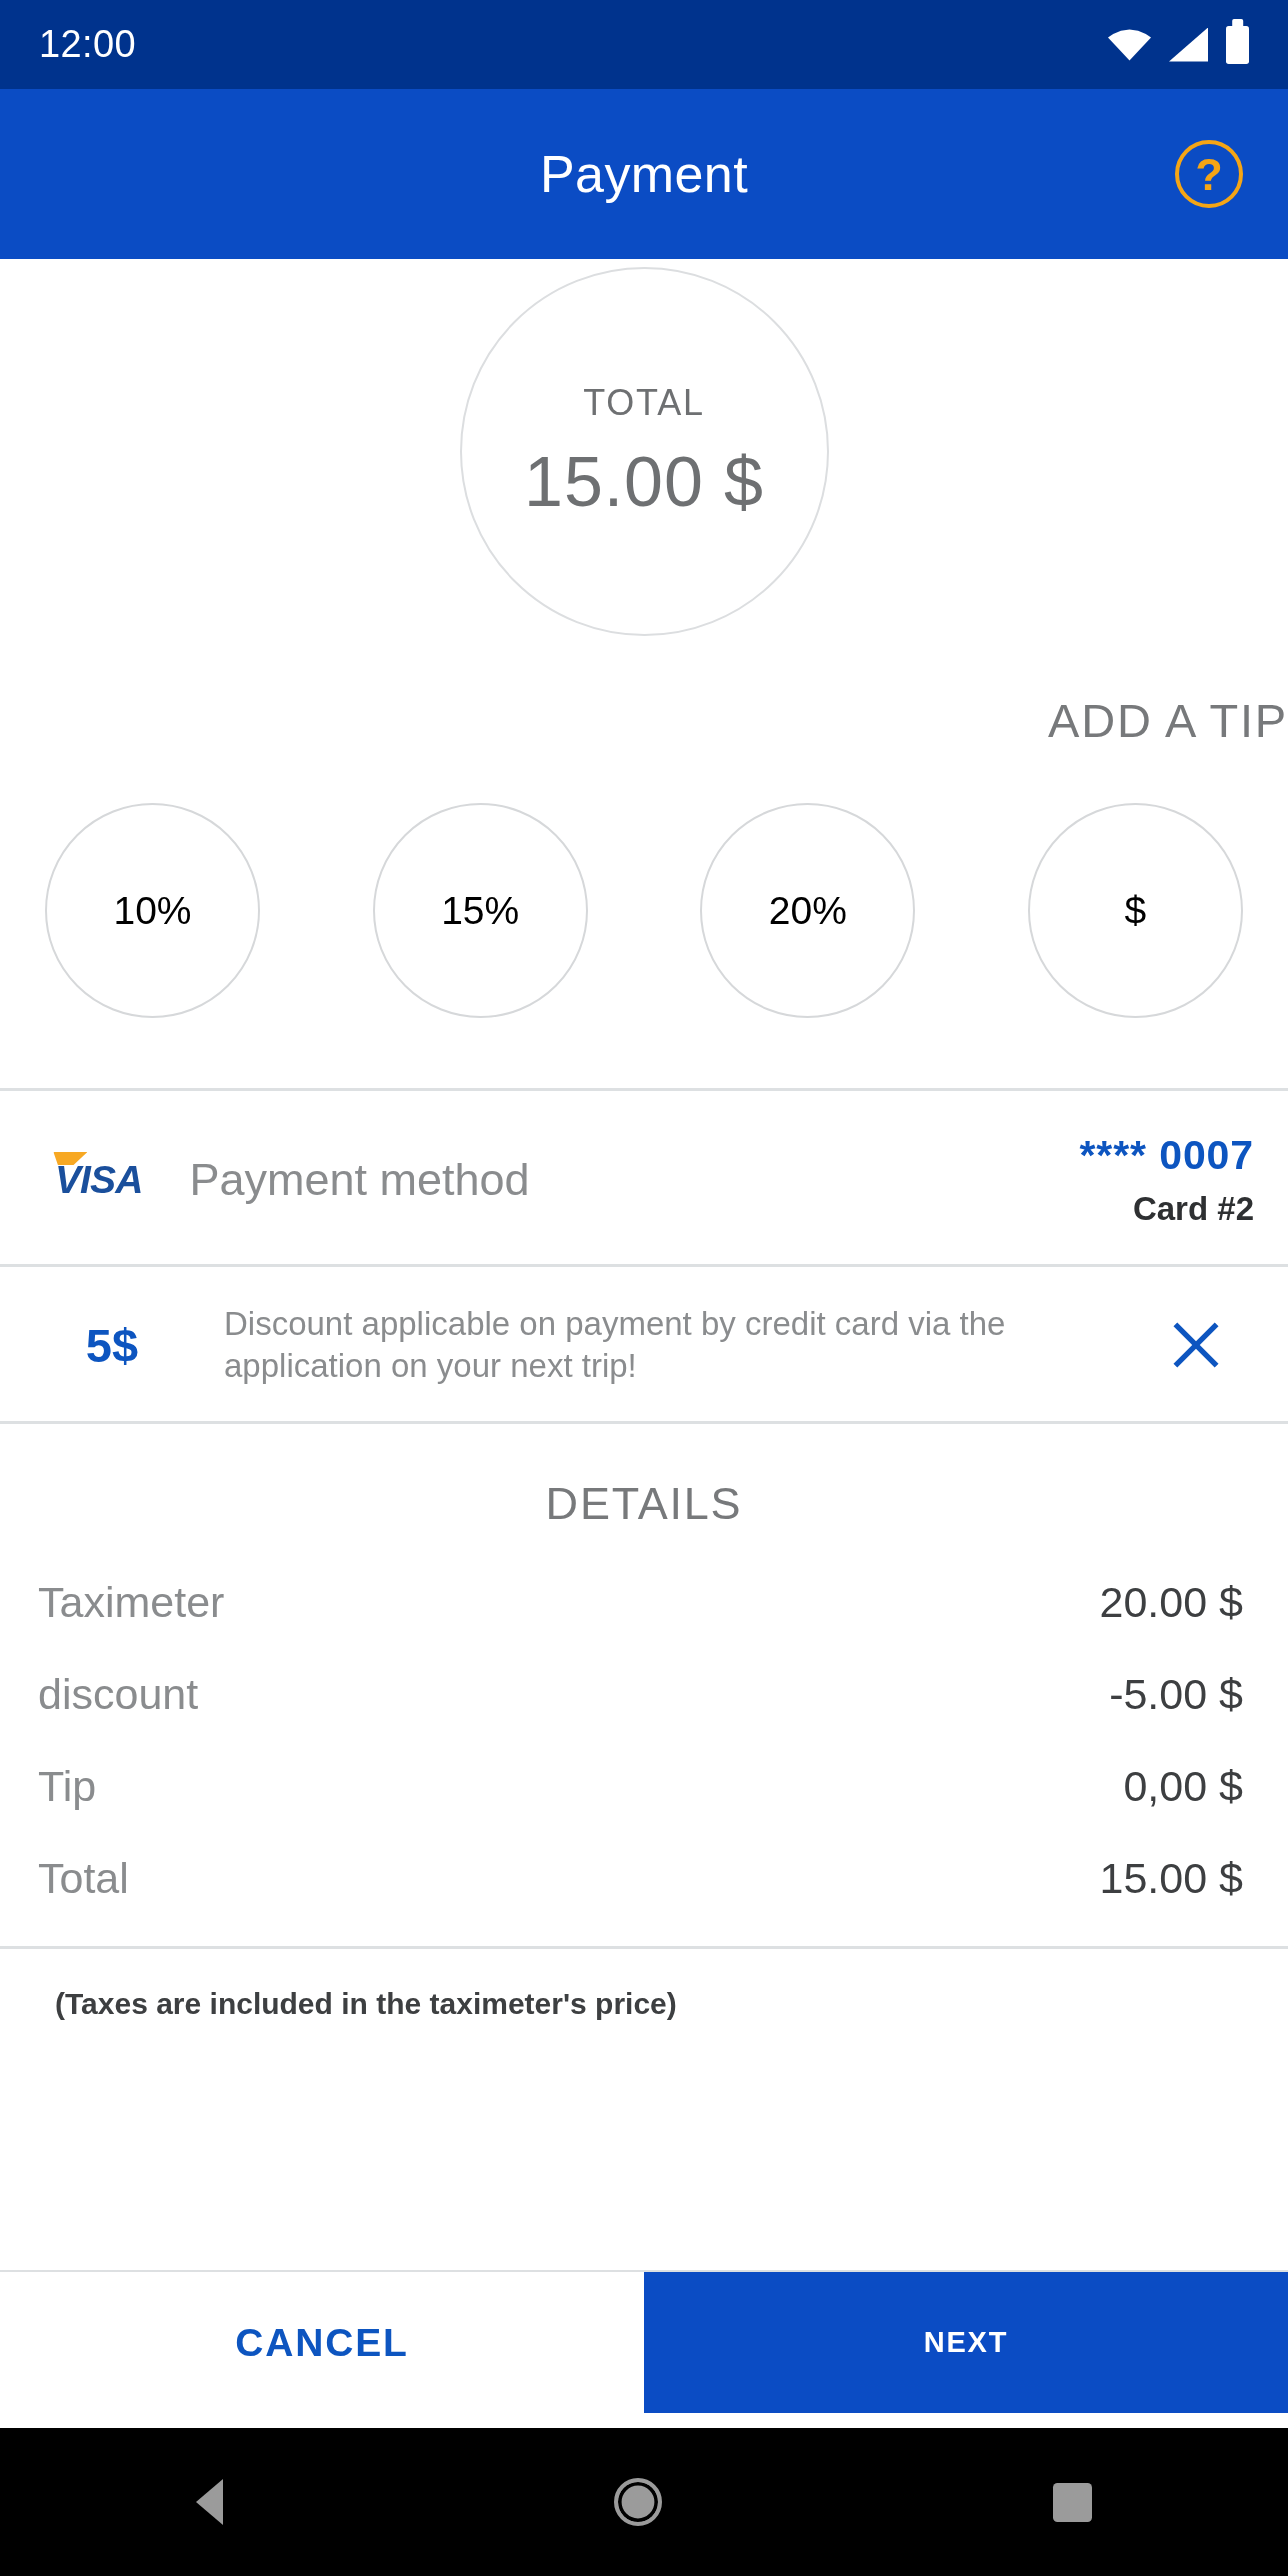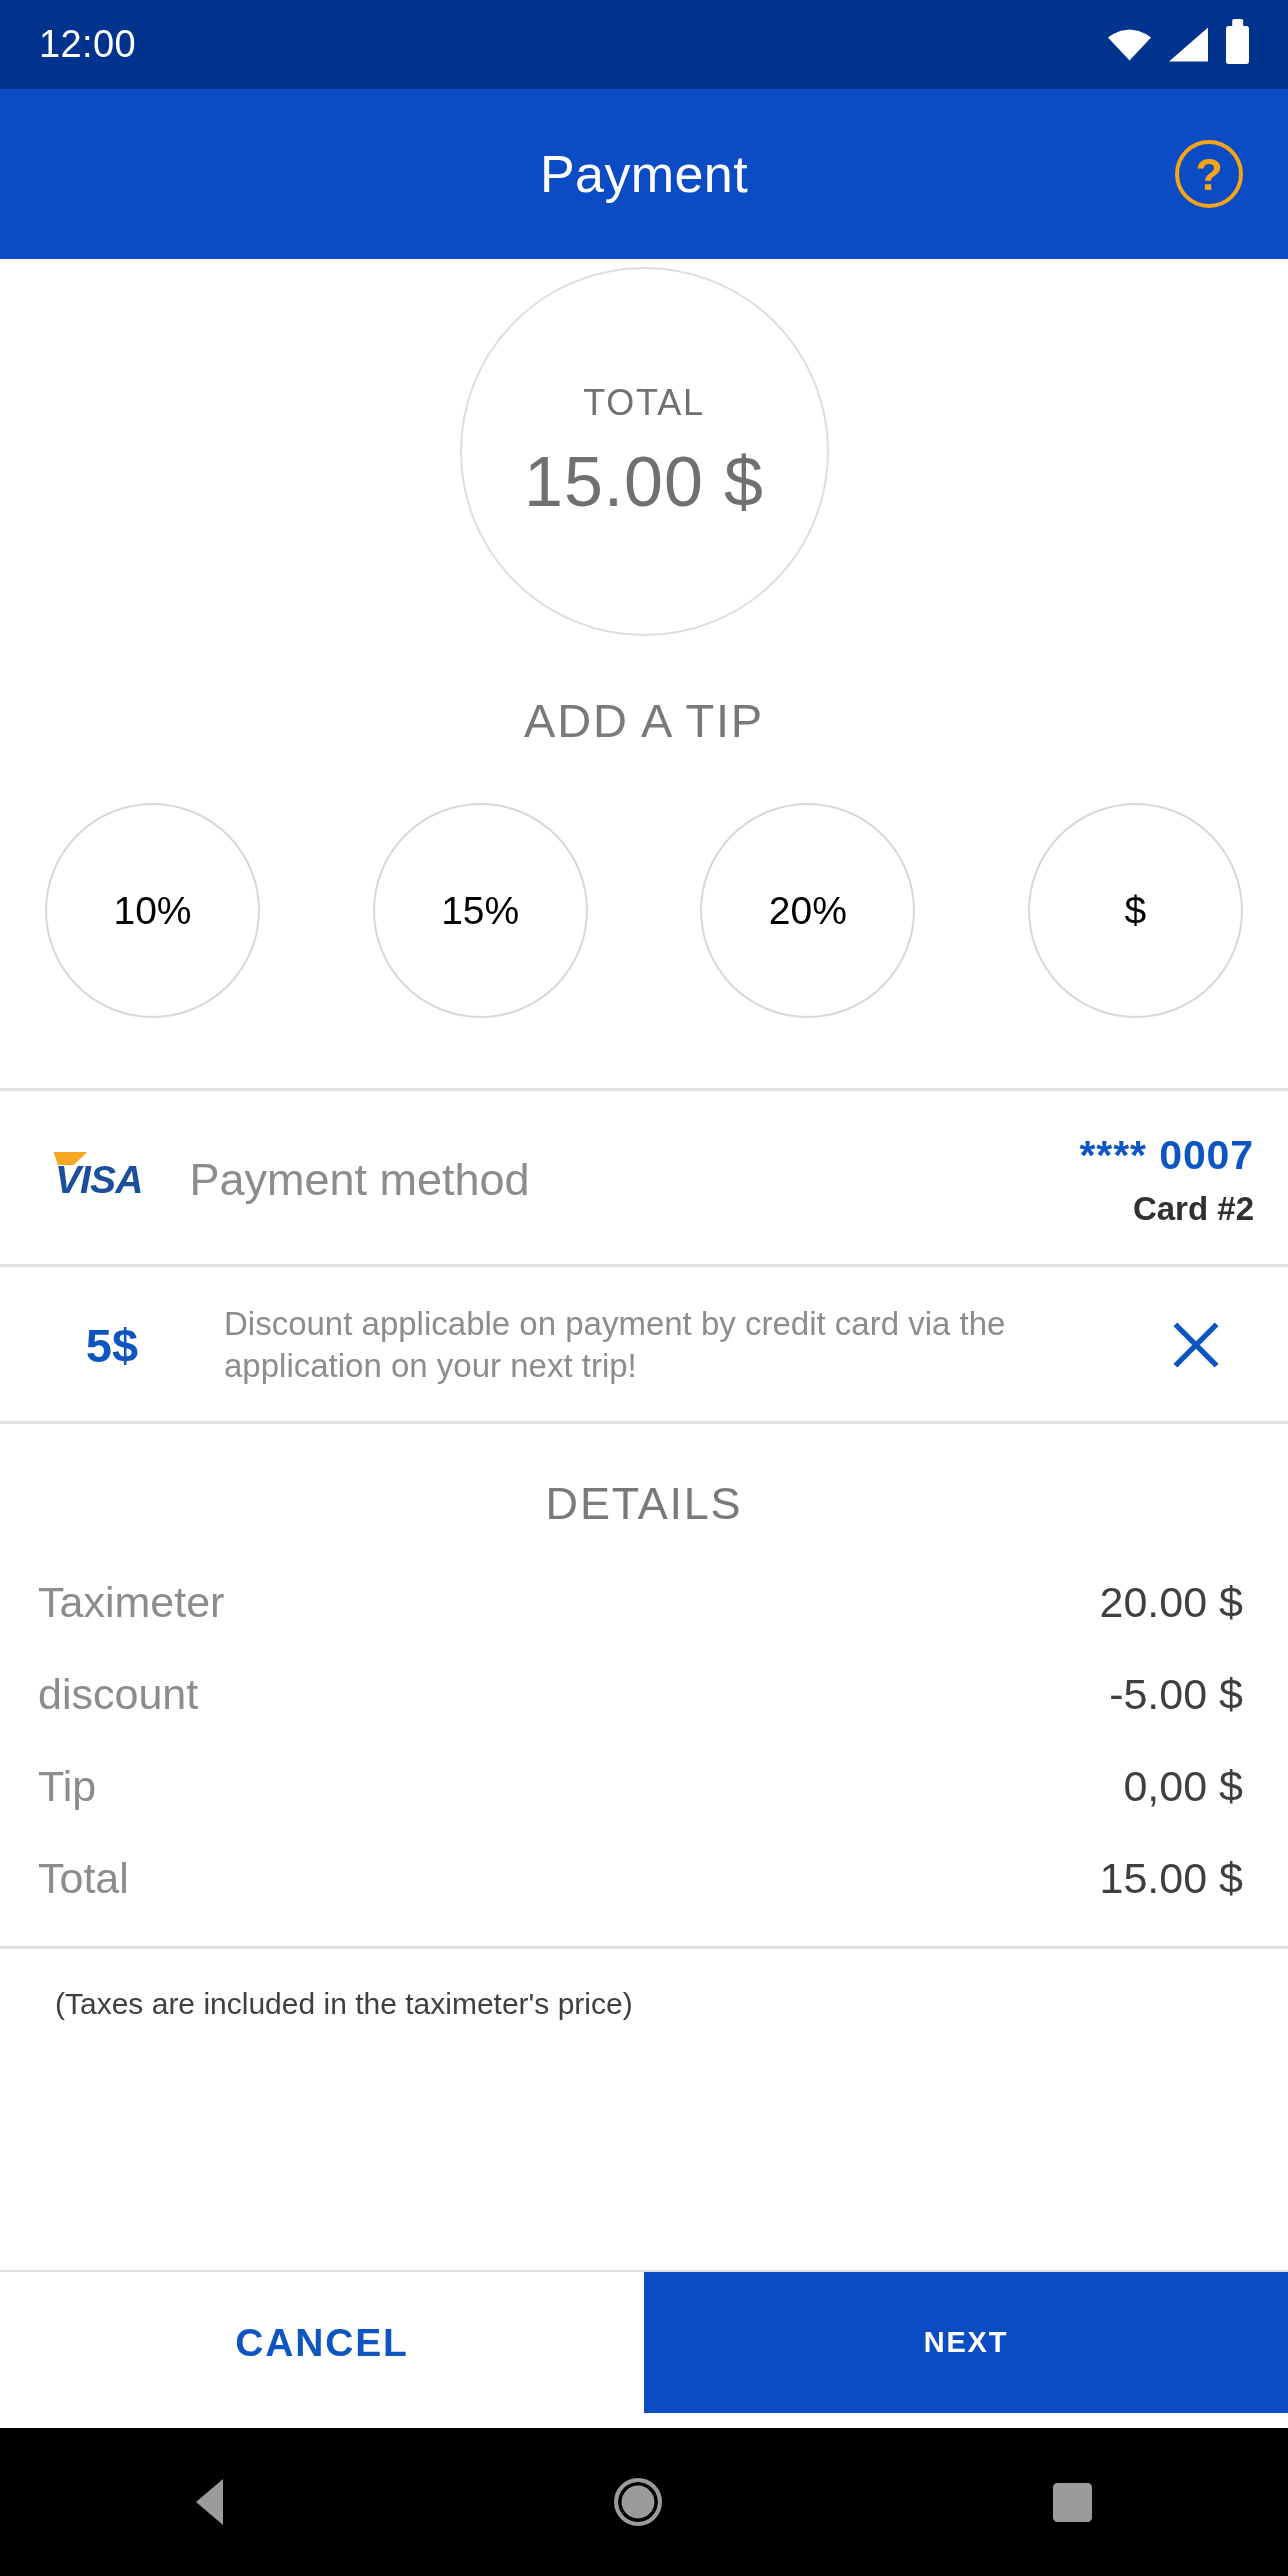--- a/index.html
+++ b/index.html
@@ -51,21 +51,21 @@
   .total-circle {
     width:369px; height:369px; border:2.7px solid #DCDEE0; border-radius:50%;
     display:flex; flex-direction:column; align-items:center; justify-content:center;
     gap:18px;
   }
   .total-label { font-size:36px; color:#6E7072; letter-spacing:1.8px; }
   .total-amount { font-size:70px; color:#6E7072; font-weight:300; letter-spacing:0.9px; }
 
   
   .tip-title {
-    text-align:center; font-size:47px; color:#77797B; letter-spacing:1.8px;
+    text-align:right; font-size:47px; color:#77797B; letter-spacing:1.8px;
     margin-top:49px;
   }
   .tip-row {
     display:flex; justify-content:space-between; align-items:center;
     padding:0 45px; margin-top:55px;
   }
   .tip-circle {
     width:215px; height:215px; border:2.7px solid #D6D8DA; border-radius:50%;
     display:flex; align-items:center; justify-content:center;
     font-size:39px; color:#000000; font-weight:300;
@@ -113,21 +113,21 @@
     margin-top:54px; margin-bottom:48px;
   }
   .detail-row {
     display:flex; justify-content:space-between; align-items:baseline;
     padding:0 45px 0 38px; margin-bottom:43px;
   }
   .detail-name { font-size:43px; color:#8A8C8E; font-weight:300; }
   .detail-val  { font-size:43px; color:#3D3F41; font-weight:300; }
 
   .note {
-    font-size:30px; color:#3D3F41; padding:0 55px; margin-top:38px; font-weight:400;
+    font-size:30px; color:#3D3F41; padding:0 55px; margin-top:38px; font-weight:700;
   }
 
   
   .btnbar {
     position:absolute; left:0; bottom:163px; width:1288px; height:143px;
     display:flex; border-top:2.7px solid #DDE0E2;
   }
   .btn-cancel {
     flex:0 0 644px; background:#fff; color:#0D55C0;
     display:flex; align-items:center; justify-content:center;

